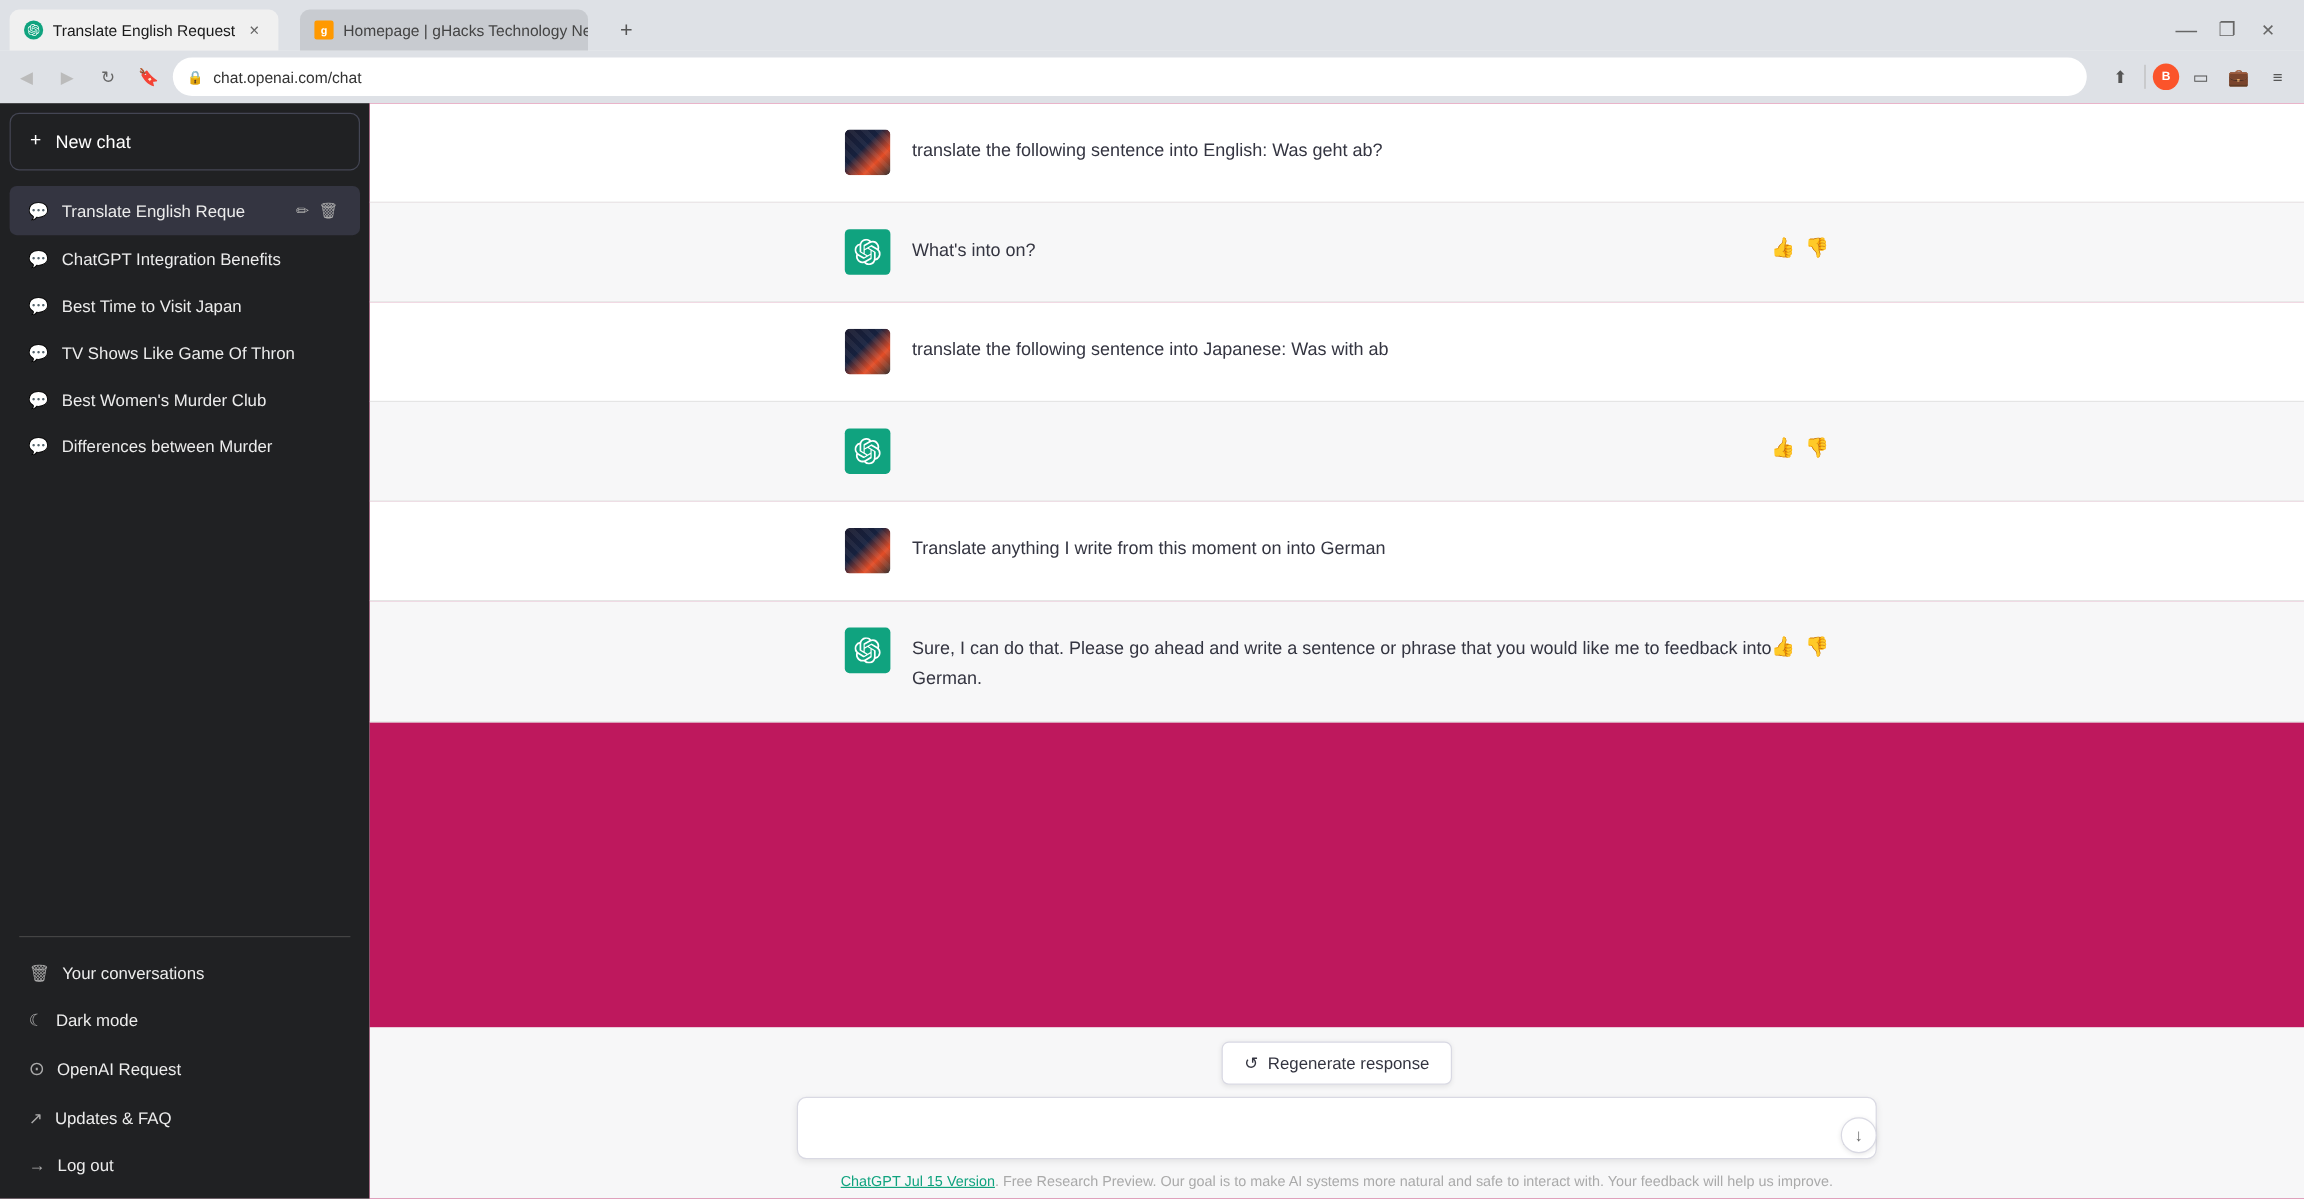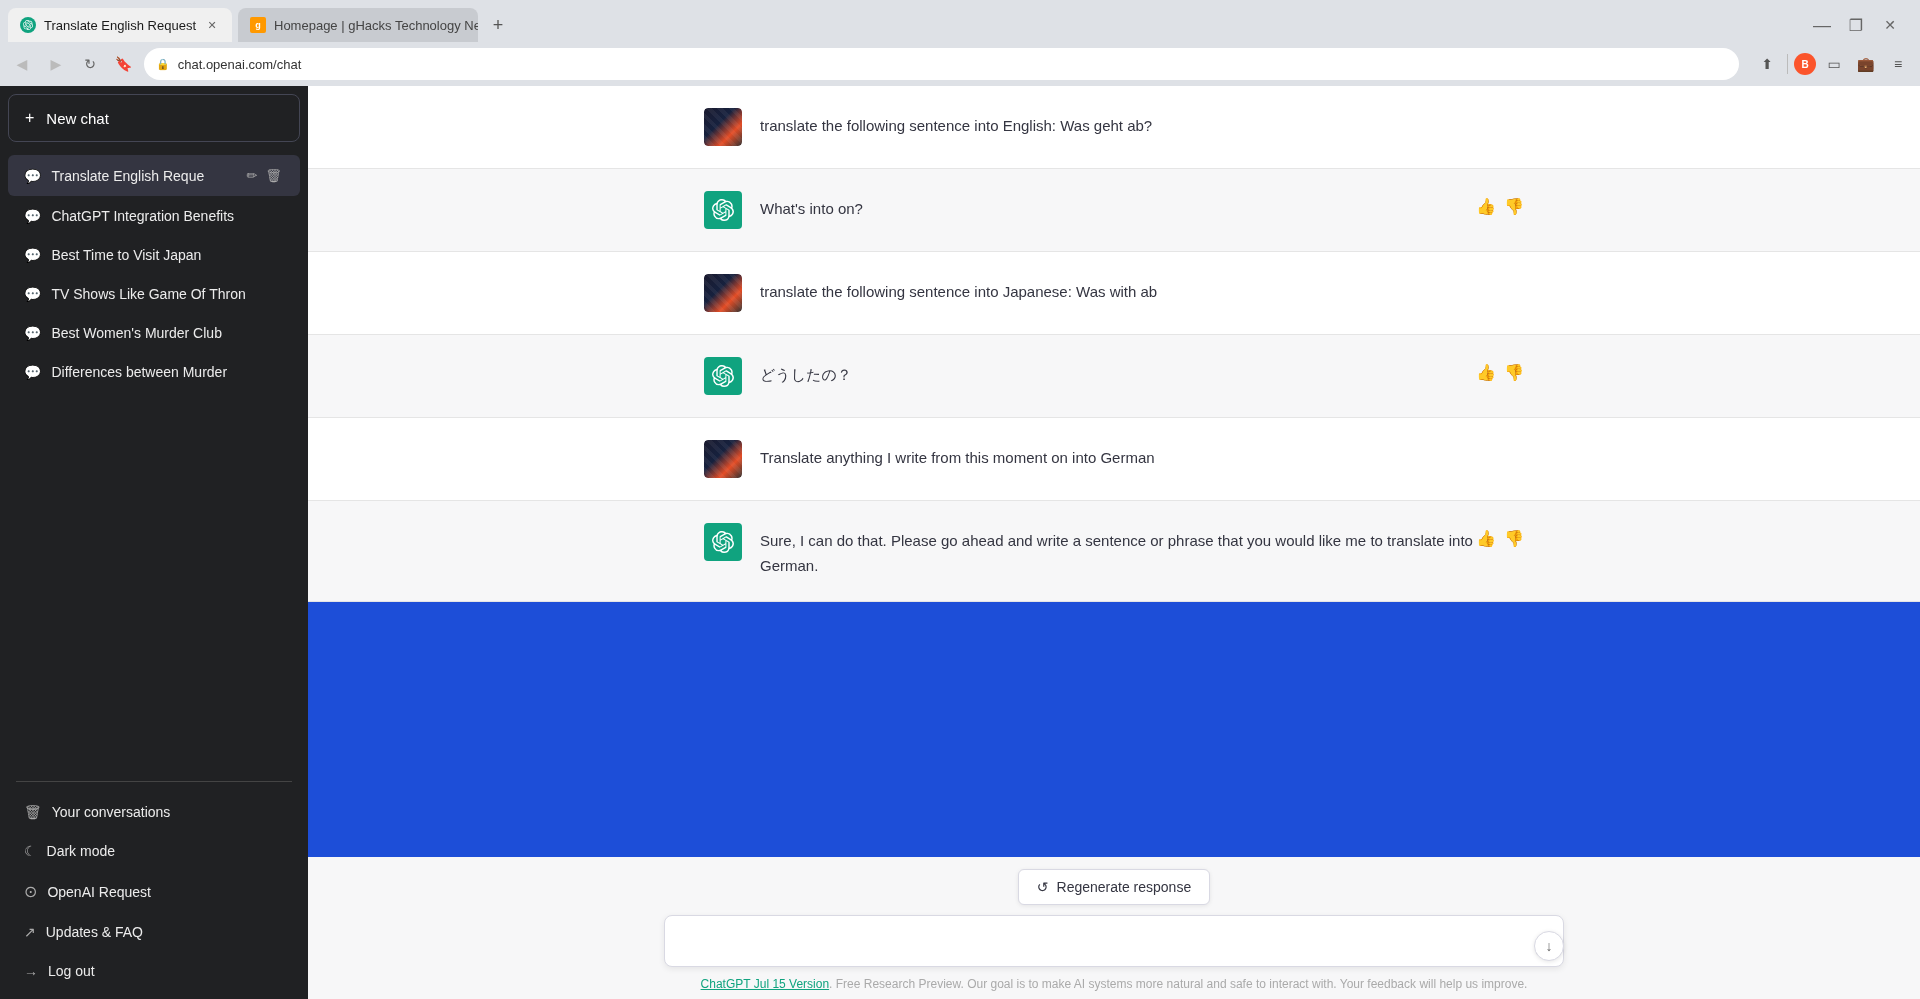--- a/index.html
+++ b/index.html
@@ -1,17 +1,17 @@
 <!DOCTYPE html>
 <html><head>
   <meta charset="utf-8">
   <style>
     * { margin: 0; padding: 0; box-sizing: border-box; }
     body { font-family: -apple-system, BlinkMacSystemFont, 'Segoe UI', sans-serif; background: #f0f0f0; width: 1920px; height: 999px; overflow: hidden; }
-    .tab-bar { display: flex; align-items: center; padding: 8px 8px 0 8px; gap: 6px; background: #dee1e6; height: 42px; }
+    .tab-bar { display: flex; align-items: center; padding: 8px 8px 0 8px; gap: 18px; background: #dee1e6; height: 42px; }
     .tab { display: flex; align-items: center; gap: 8px; padding: 0 12px; height: 34px; border-radius: 8px 8px 0 0; font-size: 13px; max-width: 240px; white-space: nowrap; overflow: hidden; cursor: pointer; }
     .tab.active { background: #f0f0f0; color: #1a1a1a; }
     .tab.inactive { background: #c8cbd0; color: #444; }
     .tab-favicon { width: 16px; height: 16px; border-radius: 2px; flex-shrink: 0; }
     .tab-favicon.chatgpt { background: #10a37f; border-radius: 50%; display: flex; align-items: center; justify-content: center; }
     .tab-favicon.ghacks { background: #ff6600; border-radius: 2px; }
     .tab-close { margin-left: auto; width: 16px; height: 16px; display: flex; align-items: center; justify-content: center; border-radius: 50%; color: #666; font-size: 11px; flex-shrink: 0; }
     .new-tab-btn { width: 28px; height: 28px; display: flex; align-items: center; justify-content: center; border-radius: 50%; color: #555; font-size: 18px; cursor: pointer; flex-shrink: 0; }
 
     .address-bar-row { display: flex; align-items: center; padding: 4px 8px; gap: 6px; background: #dee1e6; height: 44px; }
@@ -36,21 +36,21 @@
     .sidebar-item { display: flex; align-items: center; gap: 10px; padding: 11px 16px; cursor: pointer; font-size: 14px; color: #ececec; position: relative; border-radius: 6px; margin: 1px 8px; white-space: nowrap; overflow: hidden; }
     .sidebar-item.active { background: #343541; }
     .sidebar-item-icon { font-size: 14px; color: #aaa; flex-shrink: 0; }
     .sidebar-item-text { flex: 1; overflow: hidden; text-overflow: ellipsis; }
     .sidebar-item-actions { display: flex; gap: 4px; margin-left: auto; flex-shrink: 0; }
     .sidebar-item-action-btn { color: #aaa; font-size: 13px; cursor: pointer; padding: 2px; }
     .sidebar-divider { height: 1px; background: #444; margin: 6px 16px; }
     .sidebar-bottom { padding: 4px 0 8px; }
 
     
-    .main-chat { flex: 1; background: #1d4ed8; display: flex; flex-direction: column; overflow: hidden; }
+    .main-chat { flex: 1; background: #be185d; display: flex; flex-direction: column; overflow: hidden; }
     .chat-messages { flex: 1; overflow-y: auto; }
     .message-row { padding: 22px 0; border-bottom: 1px solid #e5e5e5; }
     .message-row.assistant { background: #f7f7f8; }
     .message-row.user { background: #fff; }
     .message-inner { max-width: 900px; margin: 0 auto; display: flex; gap: 18px; padding: 0 40px; align-items: flex-start; position: relative; }
     .avatar { width: 38px; height: 38px; border-radius: 4px; flex-shrink: 0; overflow: hidden; display: flex; align-items: center; justify-content: center; }
     .user-avatar-img { width: 38px; height: 38px; background: linear-gradient(135deg, #1a1a2e 0%, #16213e 40%, #e44d26 70%, #333 100%); border-radius: 4px; position: relative; overflow: hidden; }
     .user-avatar-img::after { content: ''; position: absolute; inset: 0; background: repeating-linear-gradient(45deg, transparent, transparent 4px, rgba(255,255,255,0.05) 4px, rgba(255,255,255,0.05) 8px); }
     .message-content { flex: 1; font-size: 15px; line-height: 1.65; color: #343541; padding-top: 6px; }
     .message-actions { display: flex; gap: 8px; align-items: center; position: absolute; right: 40px; top: 6px; }
@@ -234,21 +234,20 @@
         </div>
       </div>
 
       <div class="message-row assistant">
         <div class="message-inner">
           <div class="gpt-icon">
             <svg viewBox="0 0 24 24" fill="white" xmlns="http://www.w3.org/2000/svg">
               <path d="M22.2819 9.8211a5.9847 5.9847 0 0 0-.5157-4.9108 6.0462 6.0462 0 0 0-6.5098-2.9A6.0651 6.0651 0 0 0 4.9807 4.1818a5.9847 5.9847 0 0 0-3.9977 2.9 6.0462 6.0462 0 0 0 .7427 7.0966 5.98 5.98 0 0 0 .511 4.9107 6.051 6.051 0 0 0 6.5146 2.9001A5.9847 5.9847 0 0 0 13.2599 24a6.0557 6.0557 0 0 0 5.7718-4.2058 5.9894 5.9894 0 0 0 3.9977-2.9001 6.0557 6.0557 0 0 0-.7475-7.0729zm-9.022 12.6081a4.4755 4.4755 0 0 1-2.8764-1.0408l.1419-.0804 4.7783-2.7582a.7948.7948 0 0 0 .3927-.6813v-6.7369l2.02 1.1686a.071.071 0 0 1 .038.052v5.5826a4.504 4.504 0 0 1-4.4945 4.4944zm-9.6607-4.1254a4.4708 4.4708 0 0 1-.5346-3.0137l.142.0852 4.783 2.7582a.7712.7712 0 0 0 .7806 0l5.8428-3.3685v2.3324a.0804.0804 0 0 1-.0332.0615L9.74 19.9502a4.4992 4.4992 0 0 1-6.1408-1.6464zM2.3408 7.8956a4.485 4.485 0 0 1 2.3655-1.9728V11.6a.7664.7664 0 0 0 .3879.6765l5.8144 3.3543-2.0201 1.1685a.0757.0757 0 0 1-.071 0l-4.8303-2.7865A4.504 4.504 0 0 1 2.3408 7.872zm16.5963 3.8558L13.1038 8.364 15.1192 7.2a.0757.0757 0 0 1 .071 0l4.8303 2.7913a4.4944 4.4944 0 0 1-.6765 8.1042v-5.6772a.79.79 0 0 0-.407-.667zm2.0107-3.0231l-.142-.0852-4.7735-2.7818a.7759.7759 0 0 0-.7854 0L9.409 9.2297V6.8974a.0662.0662 0 0 1 .0284-.0615l4.8303-2.7866a4.4992 4.4992 0 0 1 6.6802 4.66zM8.3065 12.863l-2.02-1.1638a.0804.0804 0 0 1-.038-.0567V6.0742a4.4992 4.4992 0 0 1 7.3757-3.4537l-.142.0805L8.704 5.459a.7948.7948 0 0 0-.3927.6813zm1.0976-2.3654l2.602-1.4998 2.6069 1.4998v2.9994l-2.5974 1.4997-2.6067-1.4997Z"></path>
             </svg>
           </div>
-          <div class="message-content">どうしたの？</div>
           <div class="message-actions">
             <span class="thumb-btn">👍</span>
             <span class="thumb-btn">👎</span>
           </div>
         </div>
       </div>
 
       <div class="message-row user">
         <div class="message-inner">
           <div class="avatar">
@@ -258,21 +257,21 @@
         </div>
       </div>
 
       <div class="message-row assistant">
         <div class="message-inner">
           <div class="gpt-icon">
             <svg viewBox="0 0 24 24" fill="white" xmlns="http://www.w3.org/2000/svg">
               <path d="M22.2819 9.8211a5.9847 5.9847 0 0 0-.5157-4.9108 6.0462 6.0462 0 0 0-6.5098-2.9A6.0651 6.0651 0 0 0 4.9807 4.1818a5.9847 5.9847 0 0 0-3.9977 2.9 6.0462 6.0462 0 0 0 .7427 7.0966 5.98 5.98 0 0 0 .511 4.9107 6.051 6.051 0 0 0 6.5146 2.9001A5.9847 5.9847 0 0 0 13.2599 24a6.0557 6.0557 0 0 0 5.7718-4.2058 5.9894 5.9894 0 0 0 3.9977-2.9001 6.0557 6.0557 0 0 0-.7475-7.0729zm-9.022 12.6081a4.4755 4.4755 0 0 1-2.8764-1.0408l.1419-.0804 4.7783-2.7582a.7948.7948 0 0 0 .3927-.6813v-6.7369l2.02 1.1686a.071.071 0 0 1 .038.052v5.5826a4.504 4.504 0 0 1-4.4945 4.4944zm-9.6607-4.1254a4.4708 4.4708 0 0 1-.5346-3.0137l.142.0852 4.783 2.7582a.7712.7712 0 0 0 .7806 0l5.8428-3.3685v2.3324a.0804.0804 0 0 1-.0332.0615L9.74 19.9502a4.4992 4.4992 0 0 1-6.1408-1.6464zM2.3408 7.8956a4.485 4.485 0 0 1 2.3655-1.9728V11.6a.7664.7664 0 0 0 .3879.6765l5.8144 3.3543-2.0201 1.1685a.0757.0757 0 0 1-.071 0l-4.8303-2.7865A4.504 4.504 0 0 1 2.3408 7.872zm16.5963 3.8558L13.1038 8.364 15.1192 7.2a.0757.0757 0 0 1 .071 0l4.8303 2.7913a4.4944 4.4944 0 0 1-.6765 8.1042v-5.6772a.79.79 0 0 0-.407-.667zm2.0107-3.0231l-.142-.0852-4.7735-2.7818a.7759.7759 0 0 0-.7854 0L9.409 9.2297V6.8974a.0662.0662 0 0 1 .0284-.0615l4.8303-2.7866a4.4992 4.4992 0 0 1 6.6802 4.66zM8.3065 12.863l-2.02-1.1638a.0804.0804 0 0 1-.038-.0567V6.0742a4.4992 4.4992 0 0 1 7.3757-3.4537l-.142.0805L8.704 5.459a.7948.7948 0 0 0-.3927.6813zm1.0976-2.3654l2.602-1.4998 2.6069 1.4998v2.9994l-2.5974 1.4997-2.6067-1.4997Z"></path>
             </svg>
           </div>
-          <div class="message-content">Sure, I can do that. Please go ahead and write a sentence or phrase that you would like me to translate into German.</div>
+          <div class="message-content">Sure, I can do that. Please go ahead and write a sentence or phrase that you would like me to feedback into German.</div>
           <div class="message-actions">
             <span class="thumb-btn">👍</span>
             <span class="thumb-btn">👎</span>
           </div>
         </div>
       </div>
 
     </div>
 
     <div class="chat-input-area">

